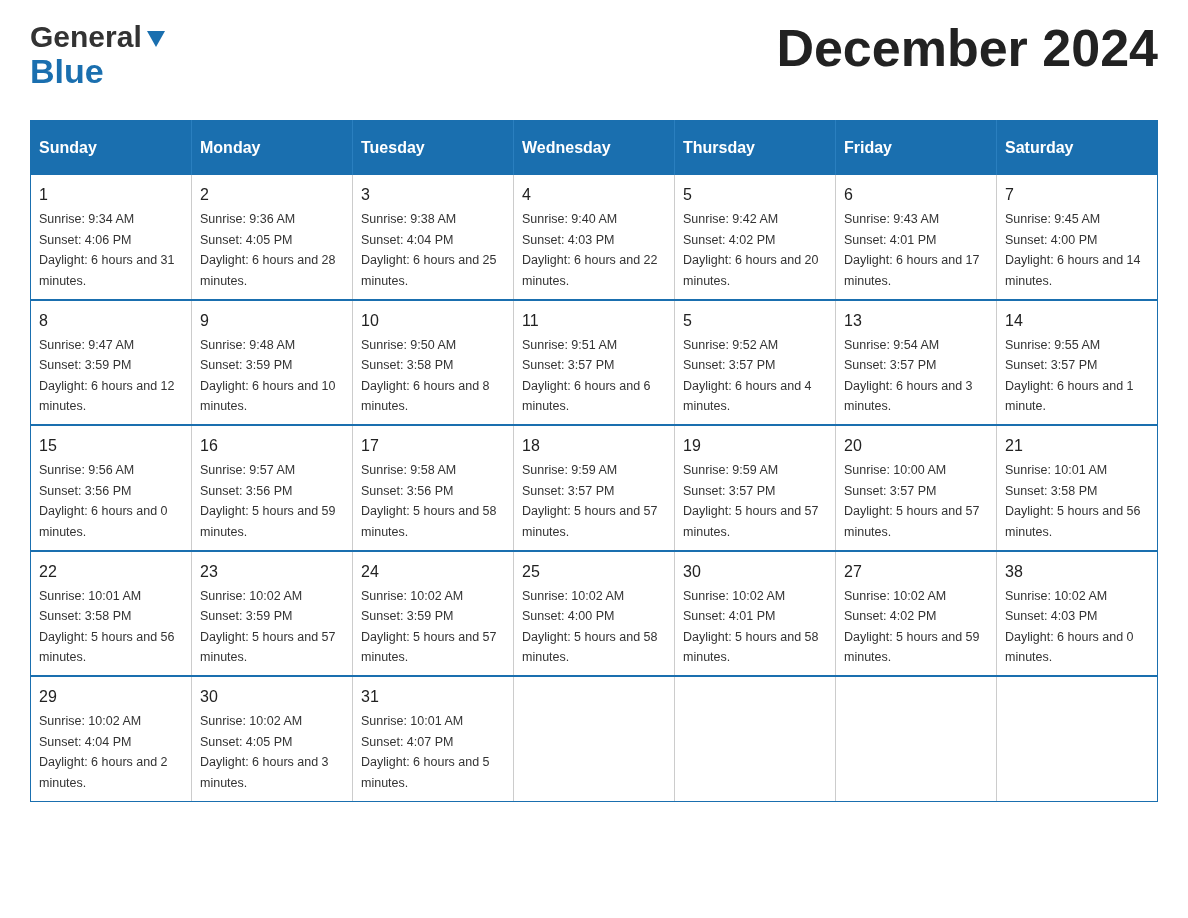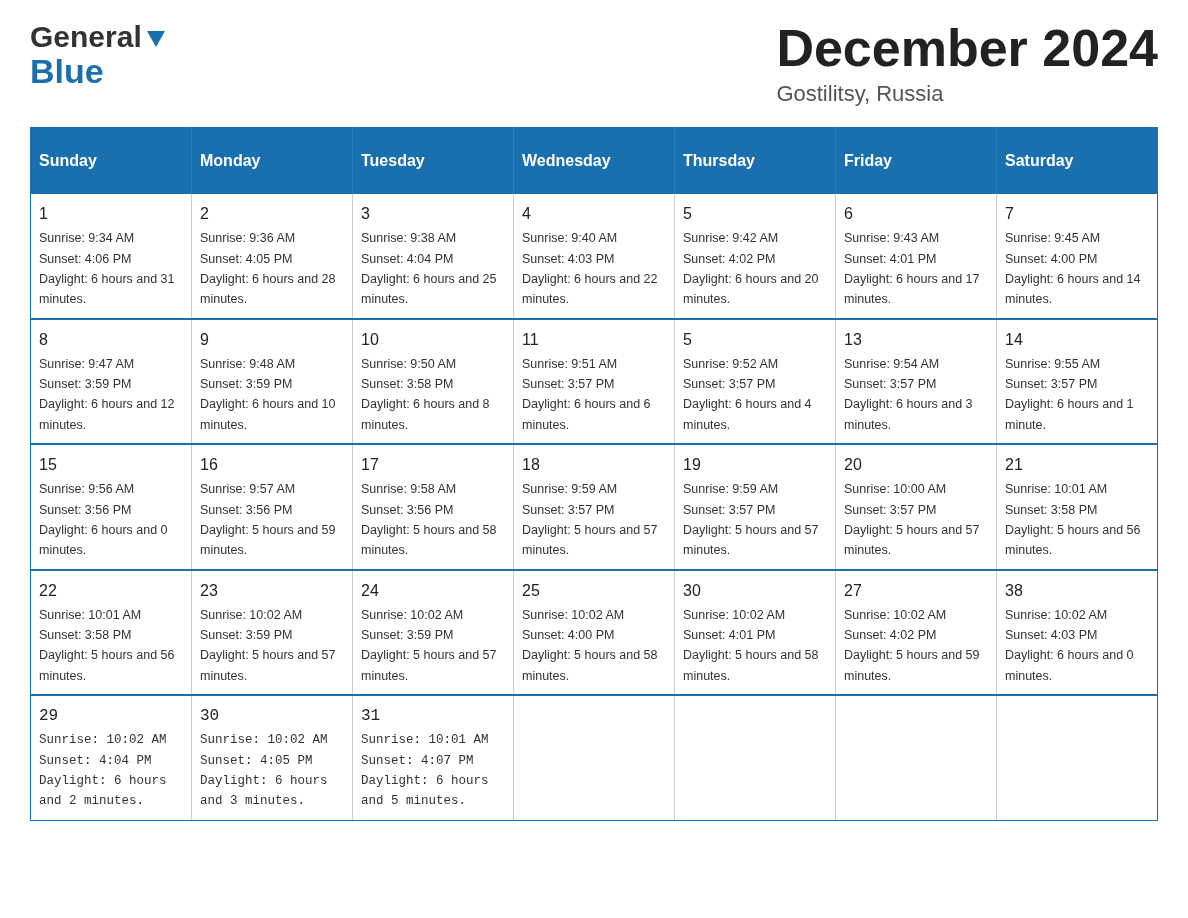--- a/index.html
+++ b/index.html
@@ -6,21 +6,21 @@
     body {
       font-family: Arial, sans-serif;
       background: #fff;
       padding: 20px 30px;
       color: #333;
     }
     .header {
       display: flex;
       justify-content: space-between;
       align-items: flex-start;
-      margin-bottom: 20px;
+      margin-bottom: 30px;
     }
     .title-block {
       text-align: left;
     }
     .main-title {
       font-size: 52px;
       font-weight: bold;
       color: #222;
       line-height: 1.1;
     }
@@ -30,21 +30,21 @@
       margin-top: 4px;
     }
     .calendar {
       width: 100%;
       border-collapse: collapse;
       border: 1px solid #1a6faf;
     }
     .calendar thead tr th {
       background-color: #1a6faf;
       color: #fff;
-      padding: 24px 8px;
+      padding: 18px 8px;
       font-size: 16px;
       font-weight: bold;
       text-align: left;
       border-right: 1px solid #2a7fbf;
     }
     .calendar thead tr th:last-child {
       border-right: none;
     }
     .calendar tbody tr td {
       vertical-align: top;
@@ -54,21 +54,20 @@
       font-size: 13px;
       line-height: 1.5;
       width: 14.28%;
       min-height: 90px;
     }
     .calendar tbody tr td:last-child {
       border-right: none;
     }
     .calendar tbody tr:last-child td {
       border-bottom: 1px solid #1a6faf;
-      font-family: Liberation Mono, monospace;
     }
     .day-number {
       font-size: 16px;
       font-weight: normal;
       color: #222;
       display: block;
       margin-bottom: 2px;
     }
     .day-info {
       font-size: 12.5px;
@@ -97,21 +96,20 @@
       <svg width="22" height="22" viewBox="0 0 22 22" style="margin-left:3px;margin-top:2px;">
         <polygon points="2,4 20,4 11,20" fill="#1a6faf"></polygon>
       </svg>
     </div>
     <div>
       <span style="font-size:34px;font-weight:bold;color:#1a6faf;">Blue</span>
     </div>
   </div>
   <div class="title-block">
     <div class="main-title">December 2024</div>
-    <div class="subtitle">Gostilitsy, Russia</div>
   </div>
 </div>
 
 <table class="calendar">
   <thead>
     <tr>
       <th>Sunday</th>
       <th>Monday</th>
       <th>Tuesday</th>
       <th>Wednesday</th>

